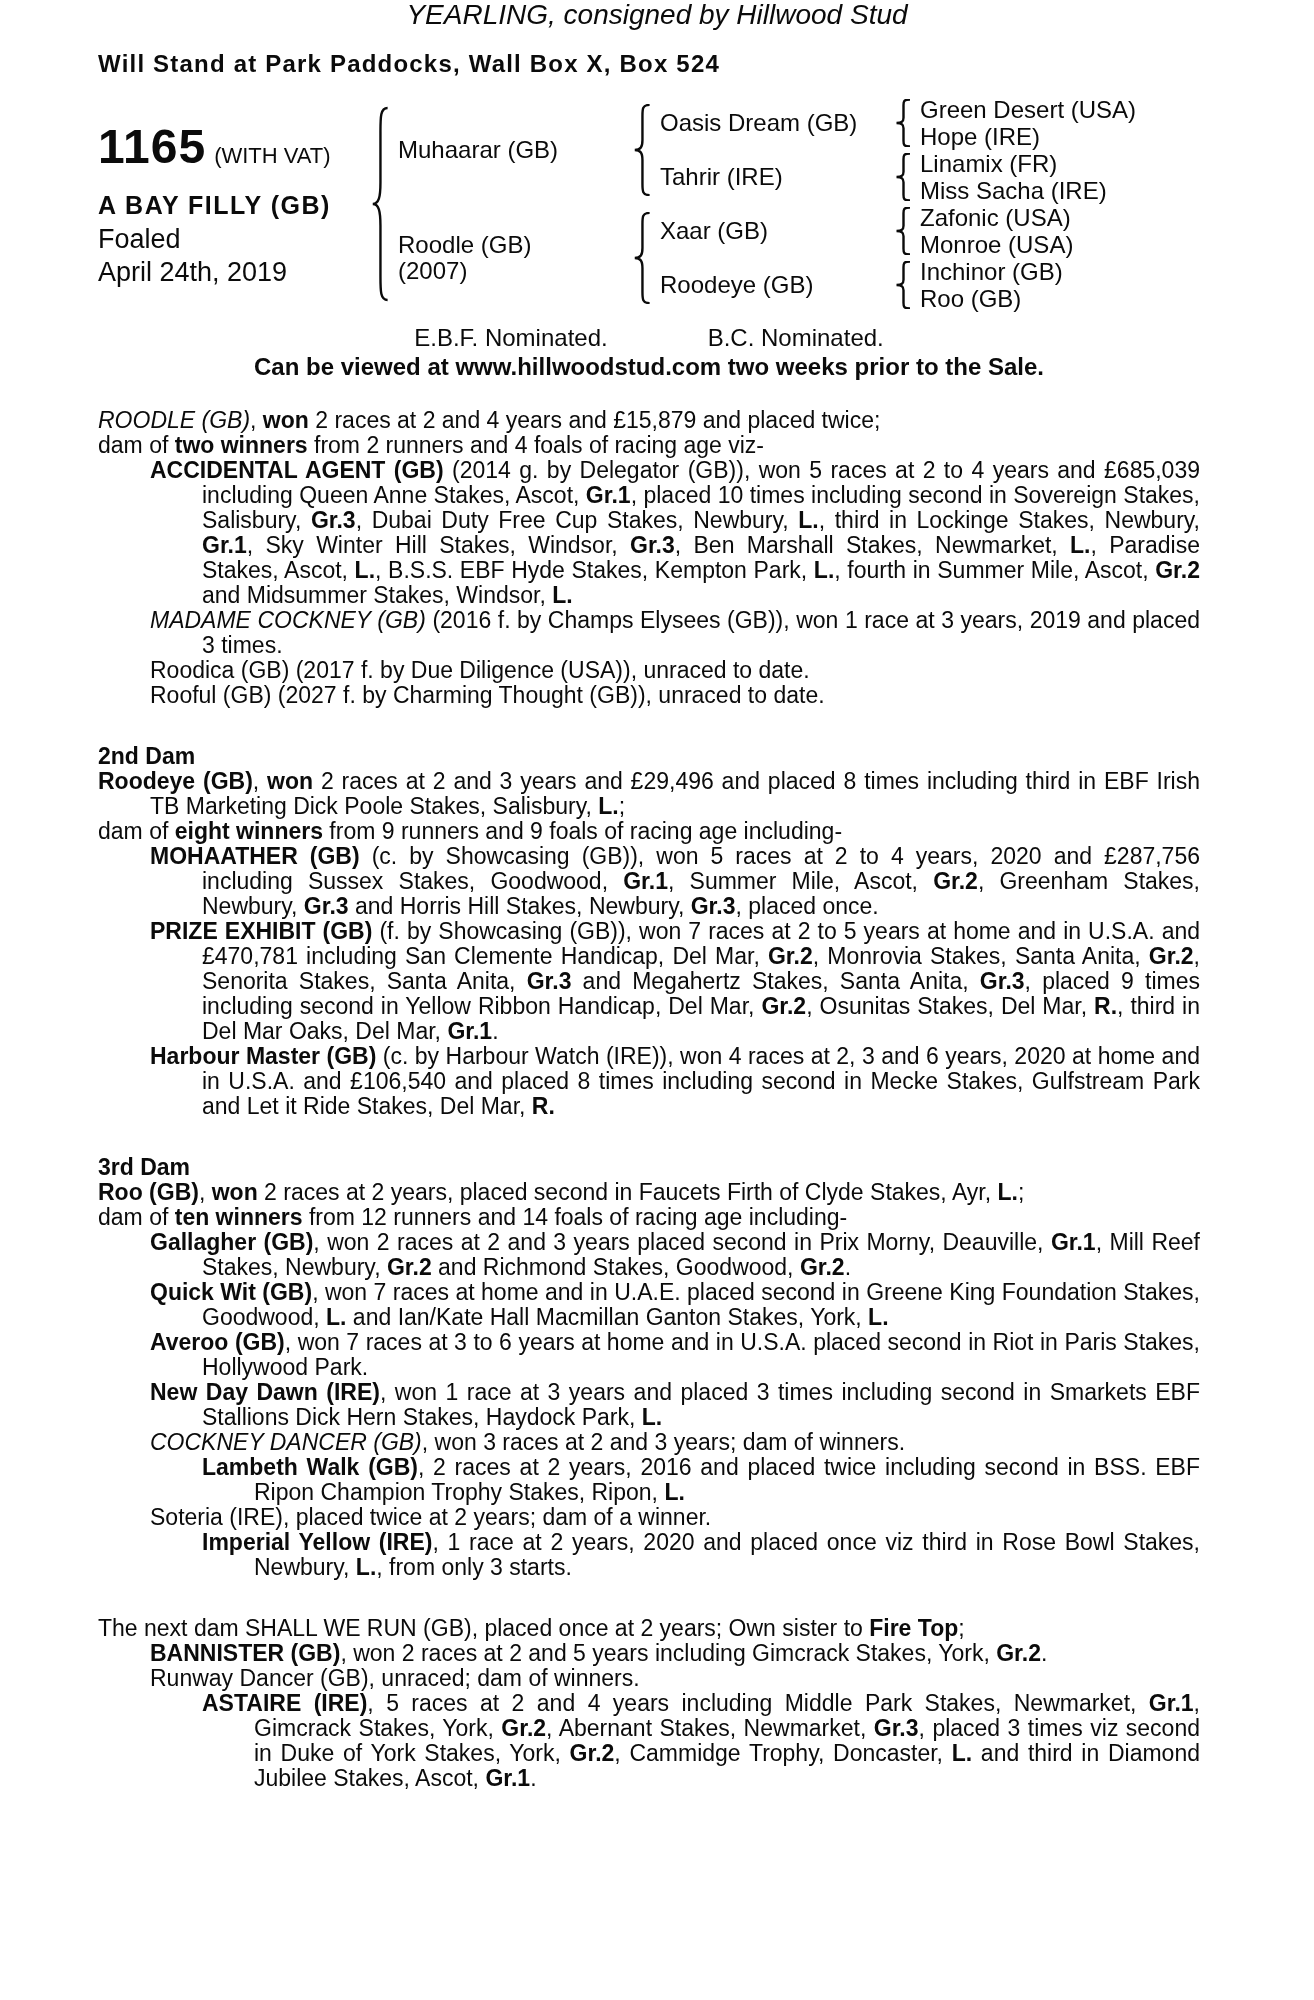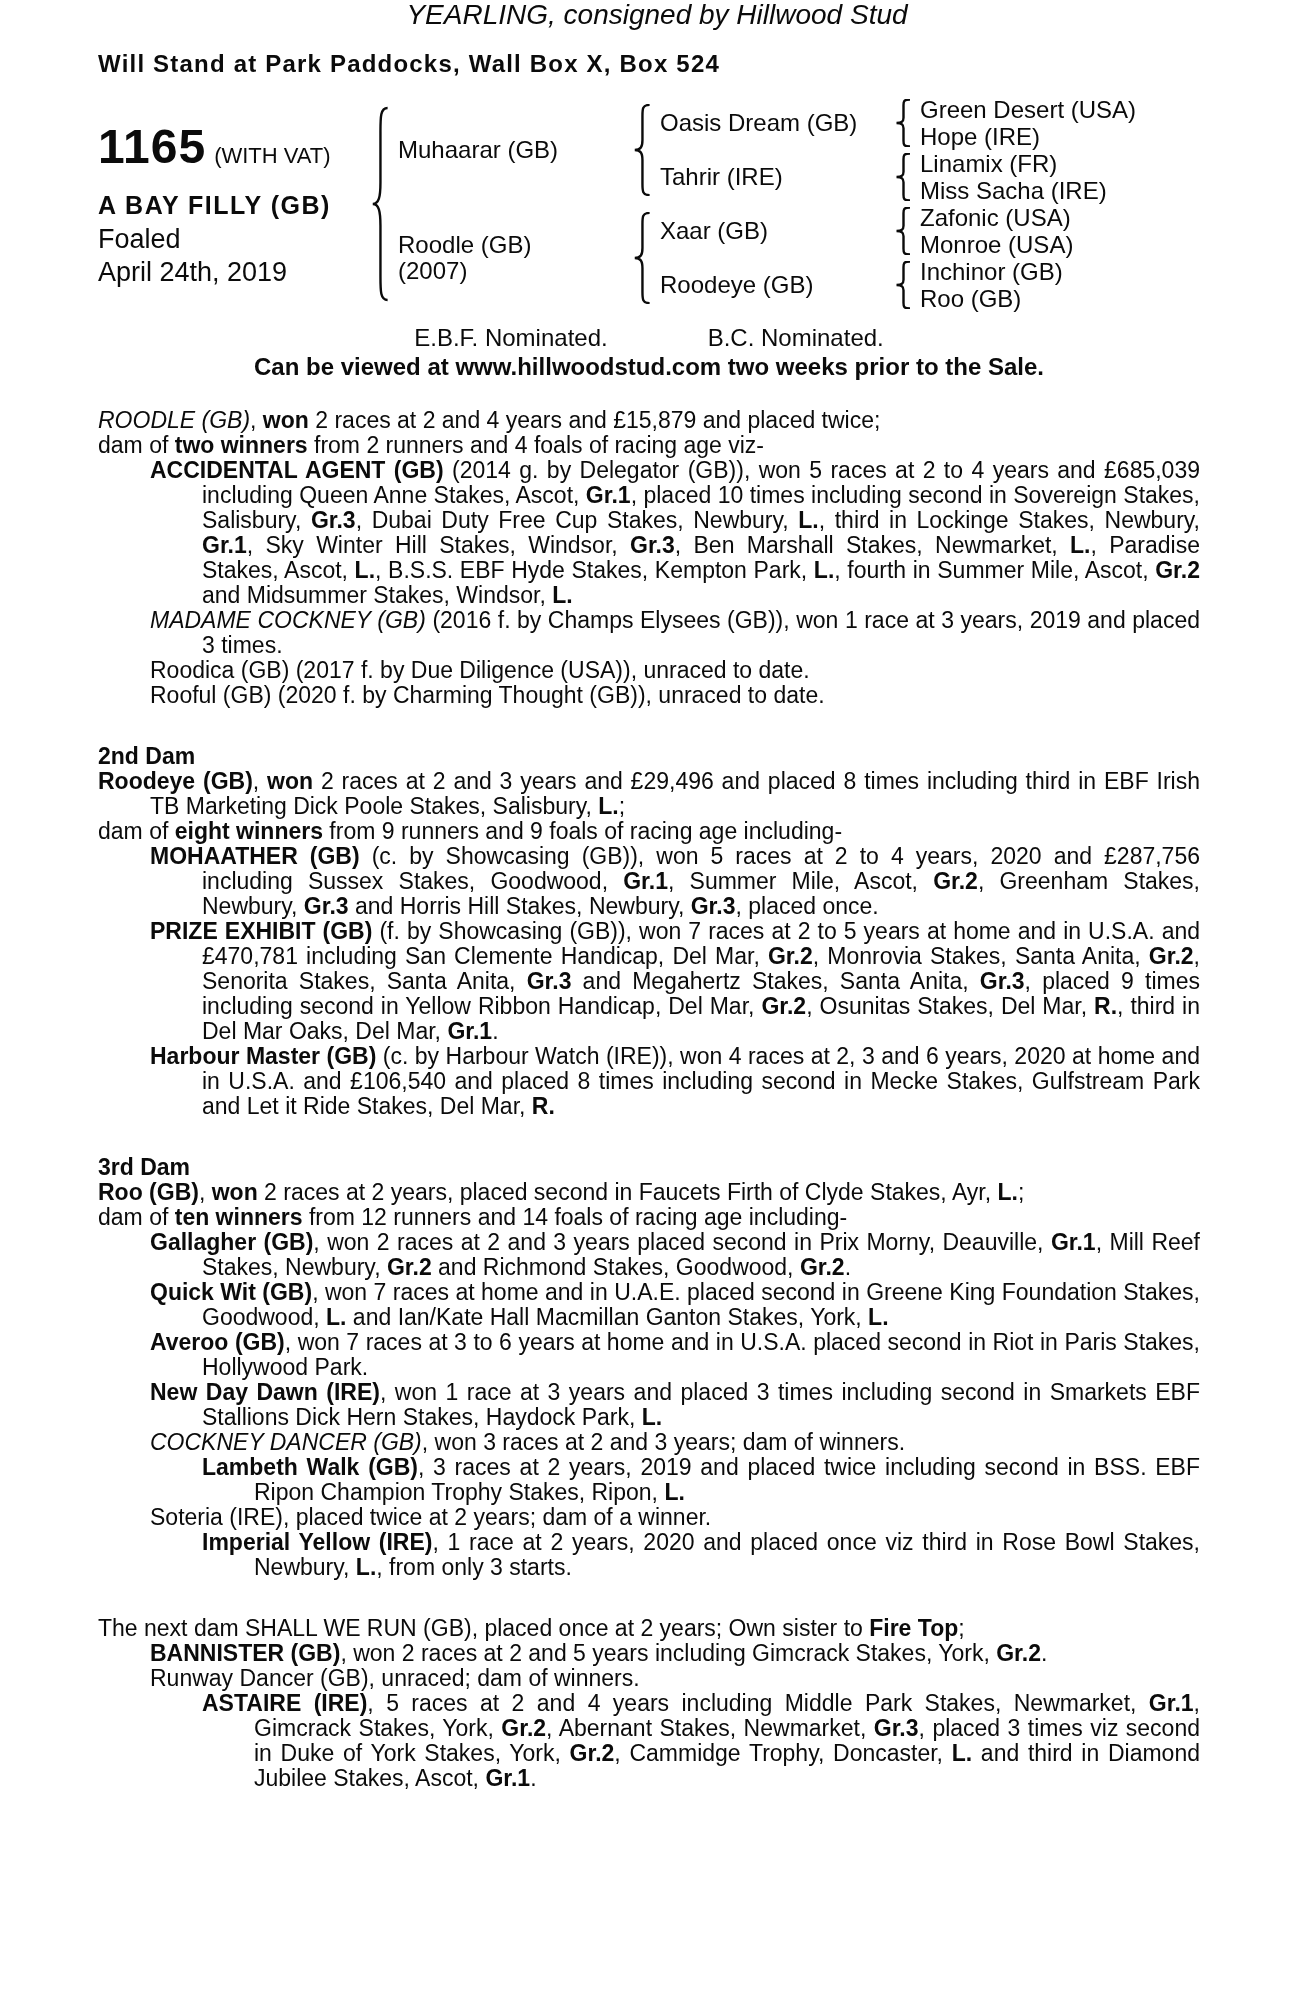--- a/index.html
+++ b/index.html
@@ -182,40 +182,40 @@
 
     <div class="viewing-line">Can be viewed at www.hillwoodstud.com two weeks prior to the Sale.</div>
 
     <div class="catalogue" id="catalogue">
         <div class="section">
           <p class="para p0"><span class="seg-i">ROODLE (GB)</span><span>, </span><span class="seg-b ">won</span><span> 2 races at 2 and 4 years and £15,879 and placed twice;</span></p>
           <p class="para p0"><span>dam of </span><span class="seg-b ">two winners</span><span> from 2 runners and 4 foals of racing age viz-</span></p>
           <p class="para p1"><span class="seg-b ">ACCIDENTAL AGENT (GB)</span><span> (2014 g. by Delegator (GB)), won 5 races at 2 to 4 years and £685,039 including Queen Anne Stakes, Ascot, </span><span class="seg-b ">Gr.1</span><span>, placed 10 times including second in Sovereign Stakes, Salisbury, </span><span class="seg-b ">Gr.3</span><span>, Dubai Duty Free Cup Stakes, Newbury, </span><span class="seg-b ">L.</span><span>, third in Lockinge Stakes, Newbury, </span><span class="seg-b ">Gr.1</span><span>, Sky Winter Hill Stakes, Windsor, </span><span class="seg-b ">Gr.3</span><span>, Ben Marshall Stakes, Newmarket, </span><span class="seg-b ">L.</span><span>, Paradise Stakes, Ascot, </span><span class="seg-b ">L.</span><span>, B.S.S. EBF Hyde Stakes, Kempton Park, </span><span class="seg-b ">L.</span><span>, fourth in Summer Mile, Ascot, </span><span class="seg-b ">Gr.2</span><span> and Midsummer Stakes, Windsor, </span><span class="seg-b ">L.</span></p>
           <p class="para p1"><span class="seg-i">MADAME COCKNEY (GB)</span><span> (2016 f. by Champs Elysees (GB)), won 1 race at 3 years, 2019 and placed 3 times.</span></p>
           <p class="para p1"><span>Roodica (GB) (2017 f. by Due Diligence (USA)), unraced to date.</span></p>
-          <p class="para p1"><span>Rooful (GB) (2020 f. by Charming Thought (GB)), unraced to date.</span></p>
+          <p class="para p1"><span>Rooful (GB) (2027 f. by Charming Thought (GB)), unraced to date.</span></p>
         </div>
         <div class="section">
           <div class="dam-heading">2nd Dam</div>
           <p class="para p0"><span class="seg-b ">Roodeye (GB)</span><span>, </span><span class="seg-b ">won</span><span> 2 races at 2 and 3 years and £29,496 and placed 8 times including third in EBF Irish TB Marketing Dick Poole Stakes, Salisbury, </span><span class="seg-b ">L.</span><span>;</span></p>
           <p class="para p0"><span>dam of </span><span class="seg-b ">eight winners</span><span> from 9 runners and 9 foals of racing age including-</span></p>
           <p class="para p1"><span class="seg-b ">MOHAATHER (GB)</span><span> (c. by Showcasing (GB)), won 5 races at 2 to 4 years, 2020 and £287,756 including Sussex Stakes, Goodwood, </span><span class="seg-b ">Gr.1</span><span>, Summer Mile, Ascot, </span><span class="seg-b ">Gr.2</span><span>, Greenham Stakes, Newbury, </span><span class="seg-b ">Gr.3</span><span> and Horris Hill Stakes, Newbury, </span><span class="seg-b ">Gr.3</span><span>, placed once.</span></p>
           <p class="para p1"><span class="seg-b ">PRIZE EXHIBIT (GB)</span><span> (f. by Showcasing (GB)), won 7 races at 2 to 5 years at home and in U.S.A. and £470,781 including San Clemente Handicap, Del Mar, </span><span class="seg-b ">Gr.2</span><span>, Monrovia Stakes, Santa Anita, </span><span class="seg-b ">Gr.2</span><span>, Senorita Stakes, Santa Anita, </span><span class="seg-b ">Gr.3</span><span> and Megahertz Stakes, Santa Anita, </span><span class="seg-b ">Gr.3</span><span>, placed 9 times including second in Yellow Ribbon Handicap, Del Mar, </span><span class="seg-b ">Gr.2</span><span>, Osunitas Stakes, Del Mar, </span><span class="seg-b ">R.</span><span>, third in Del Mar Oaks, Del Mar, </span><span class="seg-b ">Gr.1</span><span>.</span></p>
           <p class="para p1"><span class="seg-b ">Harbour Master (GB)</span><span> (c. by Harbour Watch (IRE)), won 4 races at 2, 3 and 6 years, 2020 at home and in U.S.A. and £106,540 and placed 8 times including second in Mecke Stakes, Gulfstream Park and Let it Ride Stakes, Del Mar, </span><span class="seg-b ">R.</span></p>
         </div>
         <div class="section">
           <div class="dam-heading">3rd Dam</div>
           <p class="para p0"><span class="seg-b ">Roo (GB)</span><span>, </span><span class="seg-b ">won</span><span> 2 races at 2 years, placed second in Faucets Firth of Clyde Stakes, Ayr, </span><span class="seg-b ">L.</span><span>;</span></p>
           <p class="para p0"><span>dam of </span><span class="seg-b ">ten winners</span><span> from 12 runners and 14 foals of racing age including-</span></p>
           <p class="para p1"><span class="seg-b ">Gallagher (GB)</span><span>, won 2 races at 2 and 3 years placed second in Prix Morny, Deauville, </span><span class="seg-b ">Gr.1</span><span>, Mill Reef Stakes, Newbury, </span><span class="seg-b ">Gr.2</span><span> and Richmond Stakes, Goodwood, </span><span class="seg-b ">Gr.2</span><span>.</span></p>
           <p class="para p1"><span class="seg-b ">Quick Wit (GB)</span><span>, won 7 races at home and in U.A.E. placed second in Greene King Foundation Stakes, Goodwood, </span><span class="seg-b ">L.</span><span> and Ian/Kate Hall Macmillan Ganton Stakes, York, </span><span class="seg-b ">L.</span></p>
           <p class="para p1"><span class="seg-b ">Averoo (GB)</span><span>, won 7 races at 3 to 6 years at home and in U.S.A. placed second in Riot in Paris Stakes, Hollywood Park.</span></p>
           <p class="para p1"><span class="seg-b ">New Day Dawn (IRE)</span><span>, won 1 race at 3 years and placed 3 times including second in Smarkets EBF Stallions Dick Hern Stakes, Haydock Park, </span><span class="seg-b ">L.</span></p>
           <p class="para p1"><span class="seg-i">COCKNEY DANCER (GB)</span><span>, won 3 races at 2 and 3 years; dam of winners.</span></p>
-          <p class="para p2"><span class="seg-b ">Lambeth Walk (GB)</span><span>, 3 races at 2 years, 2019 and placed twice including second in BSS. EBF Ripon Champion Trophy Stakes, Ripon, </span><span class="seg-b ">L.</span></p>
+          <p class="para p2"><span class="seg-b ">Lambeth Walk (GB)</span><span>, 2 races at 2 years, 2016 and placed twice including second in BSS. EBF Ripon Champion Trophy Stakes, Ripon, </span><span class="seg-b ">L.</span></p>
           <p class="para p1"><span>Soteria (IRE), placed twice at 2 years; dam of a winner.</span></p>
           <p class="para p2"><span class="seg-b ">Imperial Yellow (IRE)</span><span>, 1 race at 2 years, 2020 and placed once viz third in Rose Bowl Stakes, Newbury, </span><span class="seg-b ">L.</span><span>, from only 3 starts.</span></p>
         </div>
         <div class="section">
           <p class="para p0"><span>The next dam SHALL WE RUN (GB), placed once at 2 years; Own sister to </span><span class="seg-b ">Fire Top</span><span>;</span></p>
           <p class="para p1"><span class="seg-b ">BANNISTER (GB)</span><span>, won 2 races at 2 and 5 years including Gimcrack Stakes, York, </span><span class="seg-b ">Gr.2</span><span>.</span></p>
           <p class="para p1"><span>Runway Dancer (GB), unraced; dam of winners.</span></p>
           <p class="para p2"><span class="seg-b ">ASTAIRE (IRE)</span><span>, 5 races at 2 and 4 years including Middle Park Stakes, Newmarket, </span><span class="seg-b ">Gr.1</span><span>, Gimcrack Stakes, York, </span><span class="seg-b ">Gr.2</span><span>, Abernant Stakes, Newmarket, </span><span class="seg-b ">Gr.3</span><span>, placed 3 times viz second in Duke of York Stakes, York, </span><span class="seg-b ">Gr.2</span><span>, Cammidge Trophy, Doncaster, </span><span class="seg-b ">L.</span><span> and third in Diamond Jubilee Stakes, Ascot, </span><span class="seg-b ">Gr.1</span><span>.</span></p>
         </div>
       </div>

